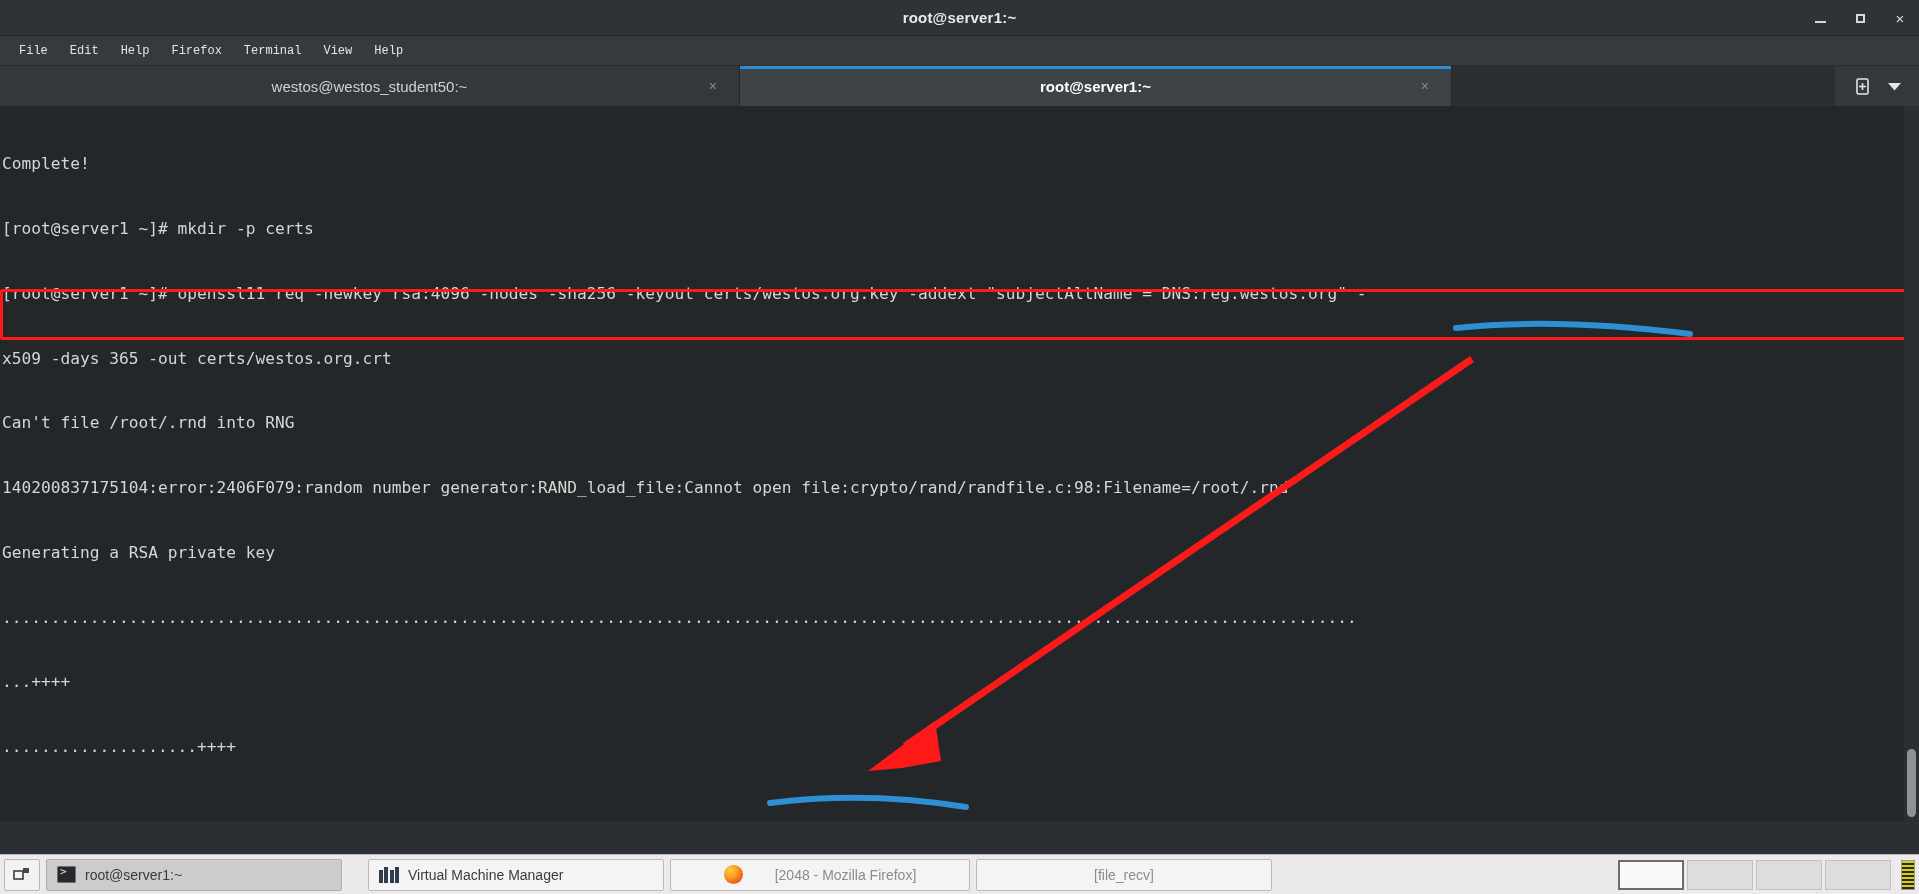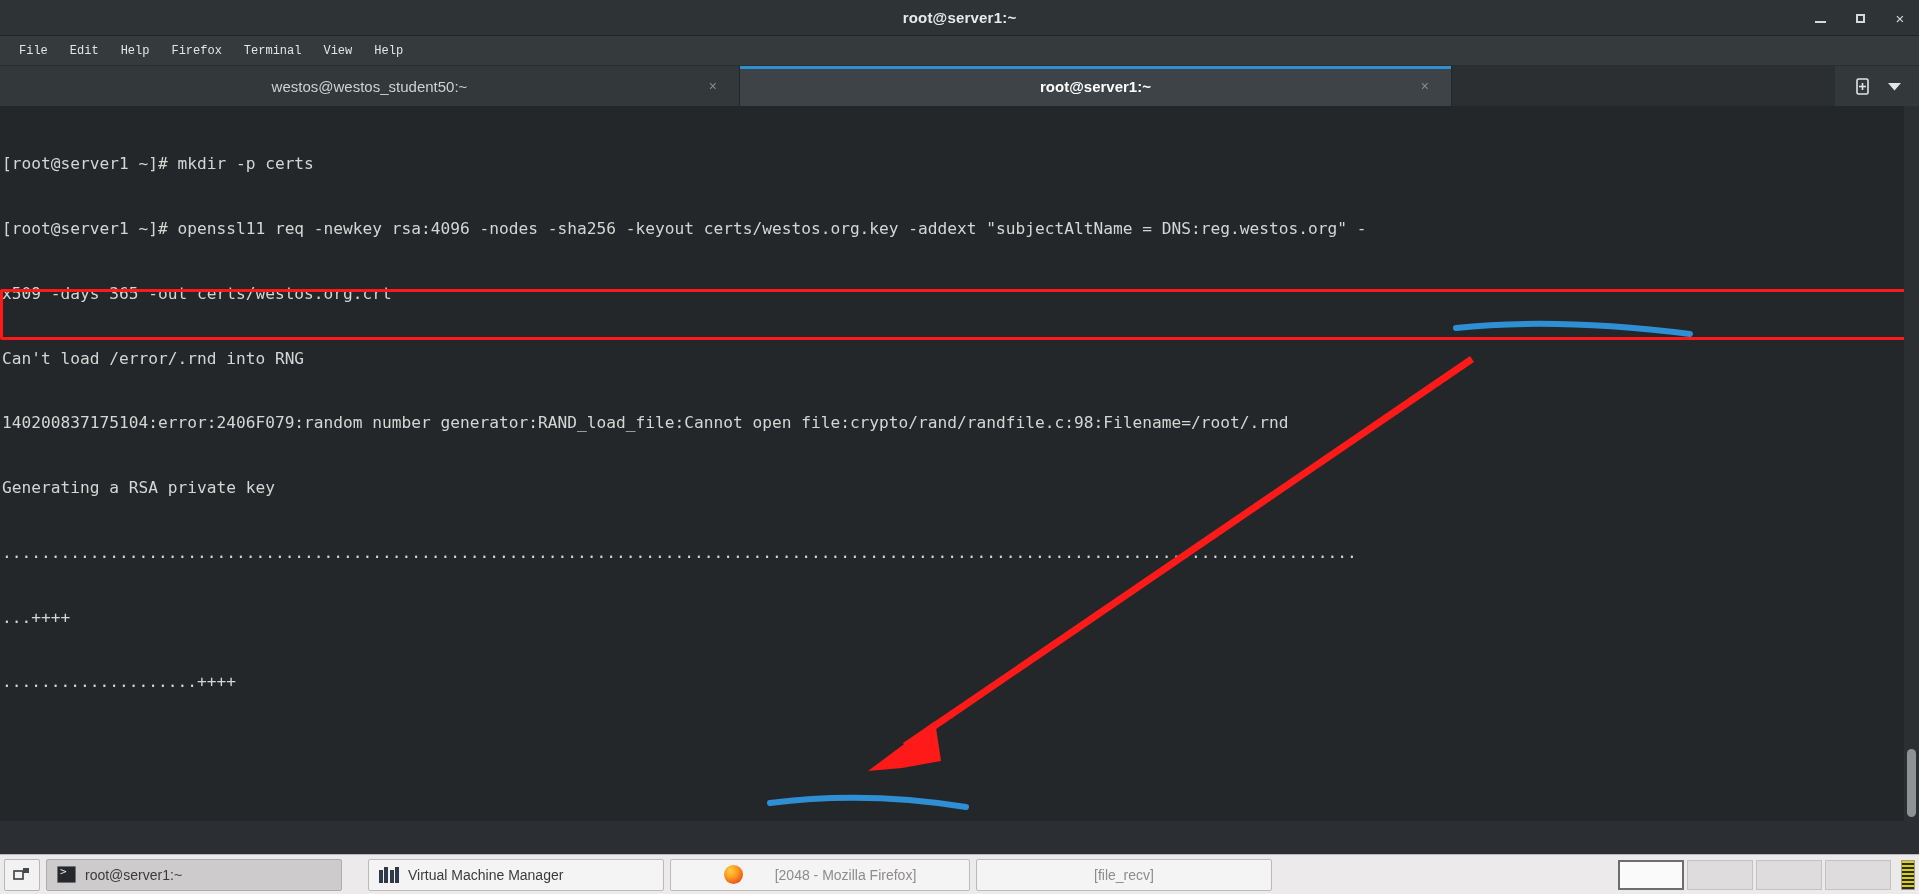--- a/index.html
+++ b/index.html
@@ -321,24 +321,25 @@
         <svg width="13" height="9" viewBox="0 0 13 9">
           <polygon points="0,1 13,1 6.5,8.5" fill="#e3e5e5"></polygon>
         </svg>
       </span>
     </div>
   </div>
 
   <div class="terminal">
 
     <div class="term-text">
+      <span class="ln">Complete!</span>
       <span class="ln">[root@server1 ~]# mkdir -p certs</span>
       <span class="ln">[root@server1 ~]# openssl11 req -newkey rsa:4096 -nodes -sha256 -keyout certs/westos.org.key -addext "subjectAltName = DNS:reg.westos.org" -</span>
       <span class="ln">x509 -days 365 -out certs/westos.org.crt</span>
-      <span class="ln">Can't load /error/.rnd into RNG</span>
+      <span class="ln">Can't file /root/.rnd into RNG</span>
       <span class="ln">140200837175104:error:2406F079:random number generator:RAND_load_file:Cannot open file:crypto/rand/randfile.c:98:Filename=/root/.rnd</span>
       <span class="ln">Generating a RSA private key</span>
       <span class="ln">...........................................................................................................................................</span>
       <span class="ln">...++++</span>
       <span class="ln">....................++++</span>
       
       
       
       
       

